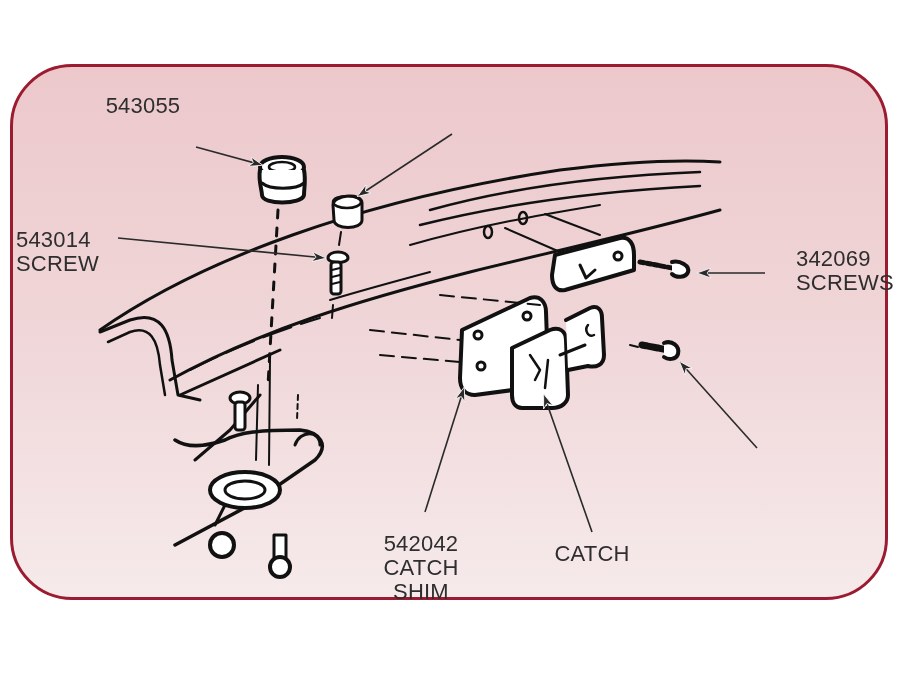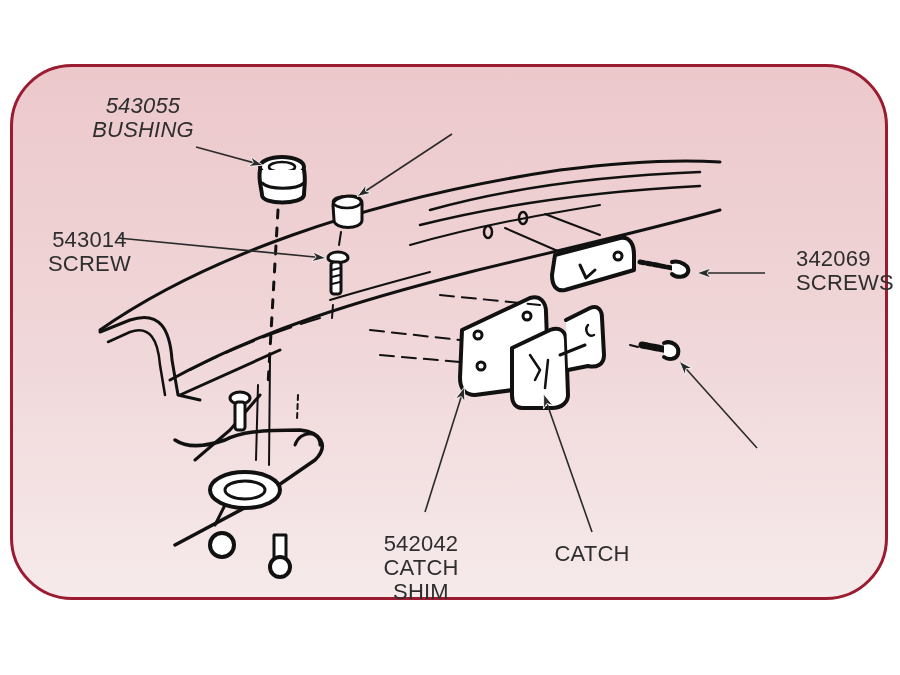--- a/index.html
+++ b/index.html
@@ -120,29 +120,28 @@
     <line x1="196" y1="147" x2="262" y2="165" marker-end="url(#ah)"></line>
     <line x1="452" y1="134" x2="358" y2="196" marker-end="url(#ah)"></line>
     <line x1="118" y1="238" x2="325" y2="258" marker-end="url(#ah)"></line>
     <line x1="765" y1="273" x2="698" y2="273" marker-end="url(#ah)"></line>
     <line x1="757" y1="448" x2="680" y2="362" marker-end="url(#ah)"></line>
     <line x1="425" y1="512" x2="464" y2="388" marker-end="url(#ah)"></line>
     <line x1="592" y1="532" x2="544" y2="395" marker-end="url(#ah)"></line>
   </g>
 </svg>
 
-<div class="lbl c" style="left:62px;top:94px;width:162px;font-style:italic;">
+<div class="lbl c" style="left:62px;top:94px;width:162px;">
   <div>543055</div>
-  <div>BUSHING</div>
 </div>
 
 <div class="lbl c" style="left:320px;top:80px;width:354px;">
 </div>
 
-<div class="lbl l" style="left:48px;top:228px;text-align:center;">
+<div class="lbl l" style="left:16px;top:228px;">
   <div>543014</div>
   <div>SCREW</div>
 </div>
 
 <div class="lbl l" style="left:771px;top:247px;margin-left:25px;">
   <div>342069</div>
   <div>SCREWS</div>
 </div>
 
 <div class="lbl r" style="left:650px;top:436px;width:206px;">

